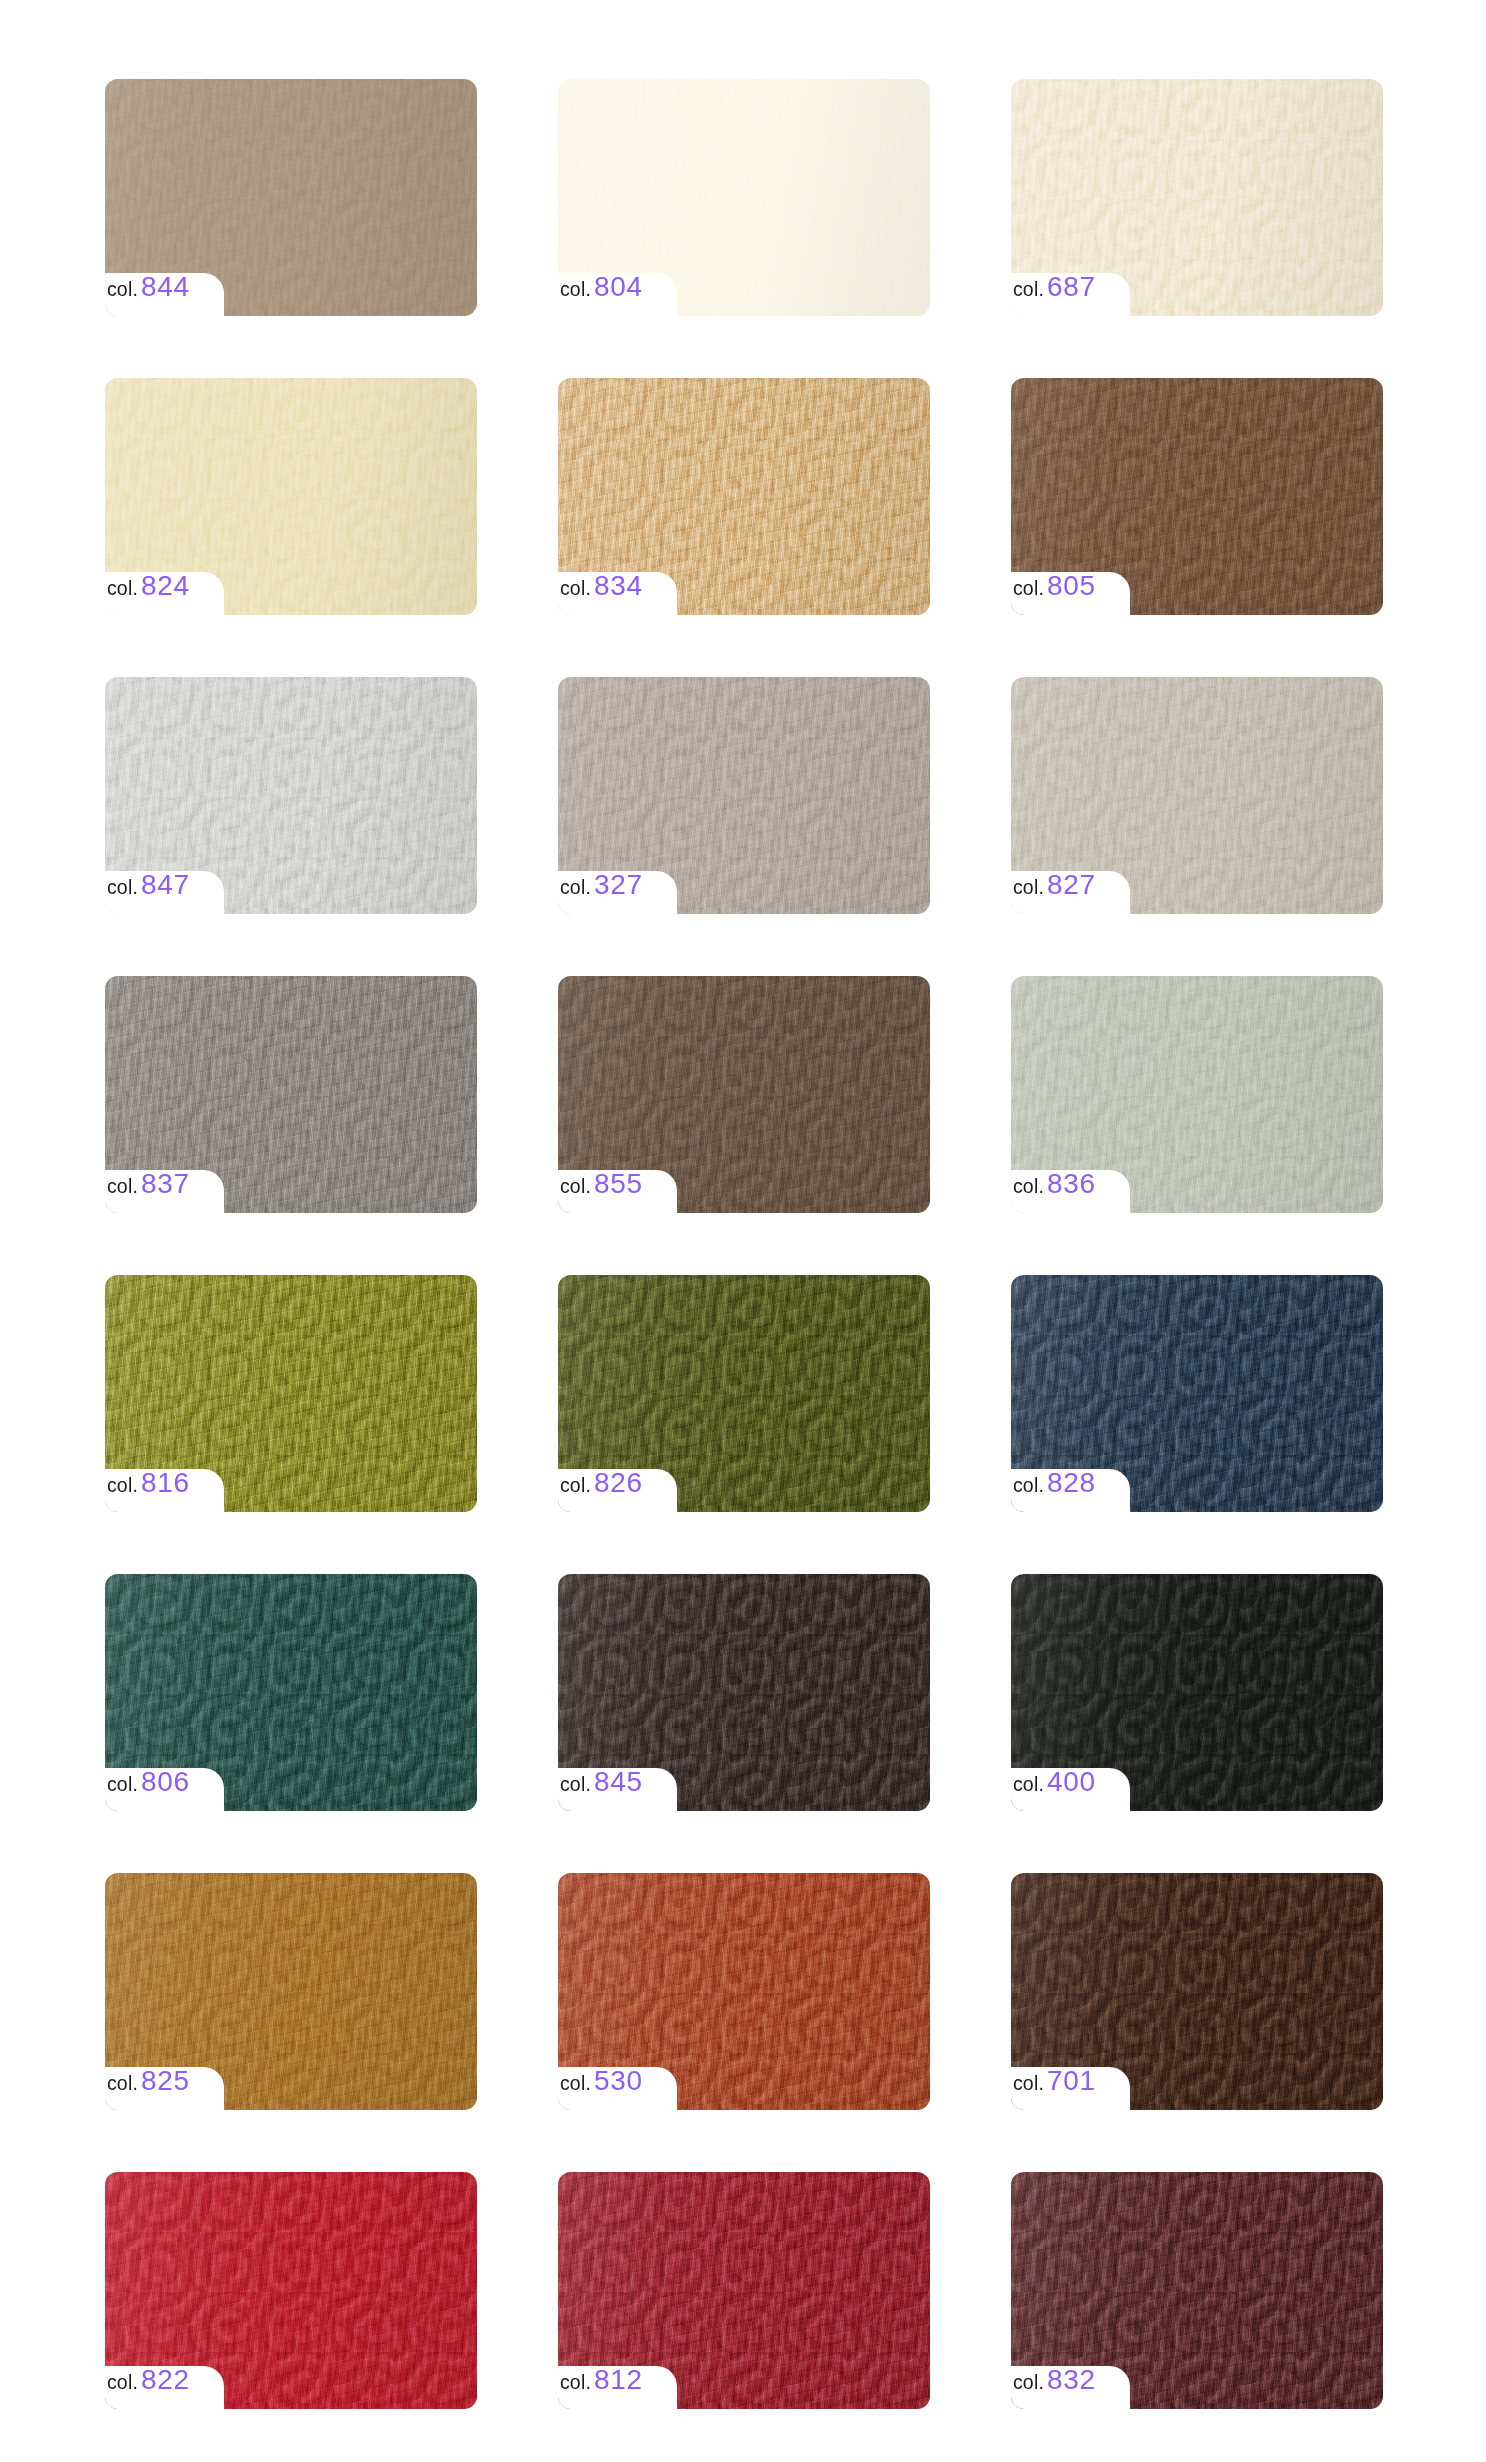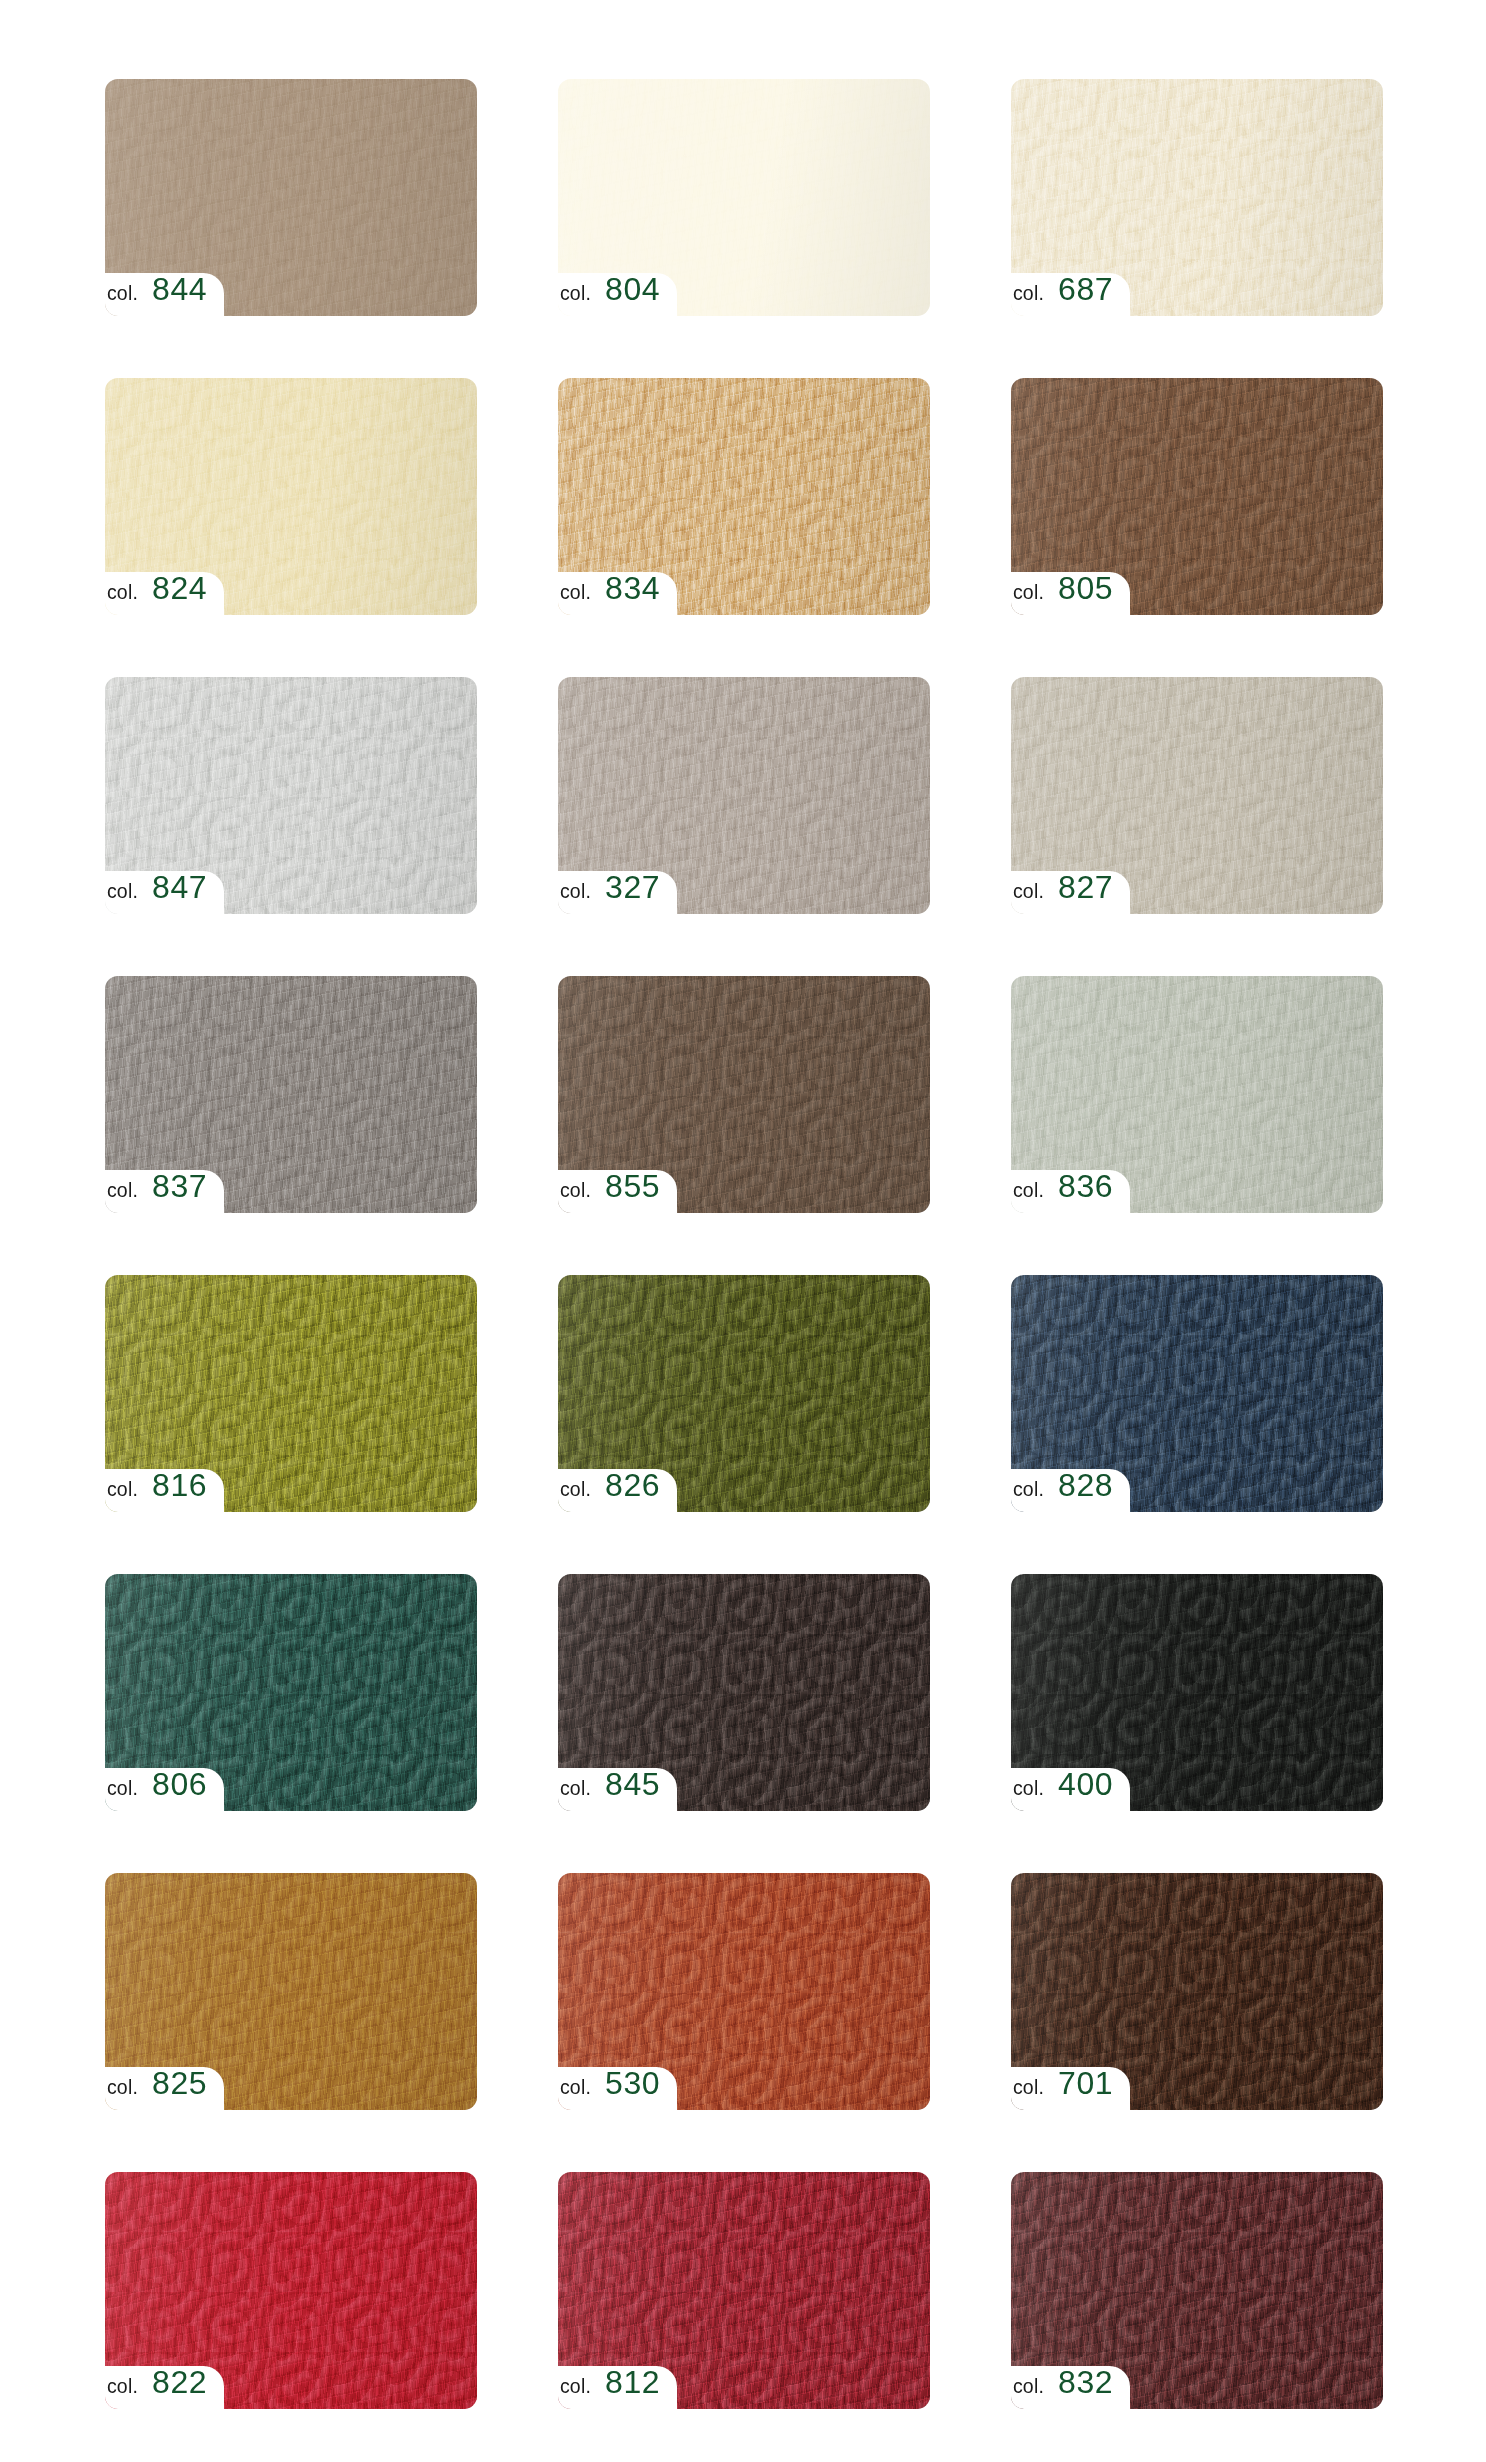--- a/index.html
+++ b/index.html
@@ -149,36 +149,36 @@
   }
 
   
   .label-text {
     position: absolute;
     left: 0;
     bottom: 0;
     height: 43px;
     display: flex;
     align-items: baseline;
-    gap: 14px;
+    gap: 3px;
     padding-left: 1.9px;
     z-index: 4;
     white-space: nowrap;
   }
 
   .label-prefix {
     font-size: 19.5px;
     color: #1a1a1a;
     line-height: 1;
     letter-spacing: 0.2px;
   }
 
   .label-code {
-    font-size: 32px;
-    color: #14532d;
+    font-size: 28px;
+    color: #8b5cf6;
     line-height: 1;
     letter-spacing: 0.6px;
   }
 </style>
 </head>
 <body style="background-color: rgb(255, 255, 255);">
 
 <div id="chart">
   <div class="swatch-grid">
       <div style="position: relative;">

